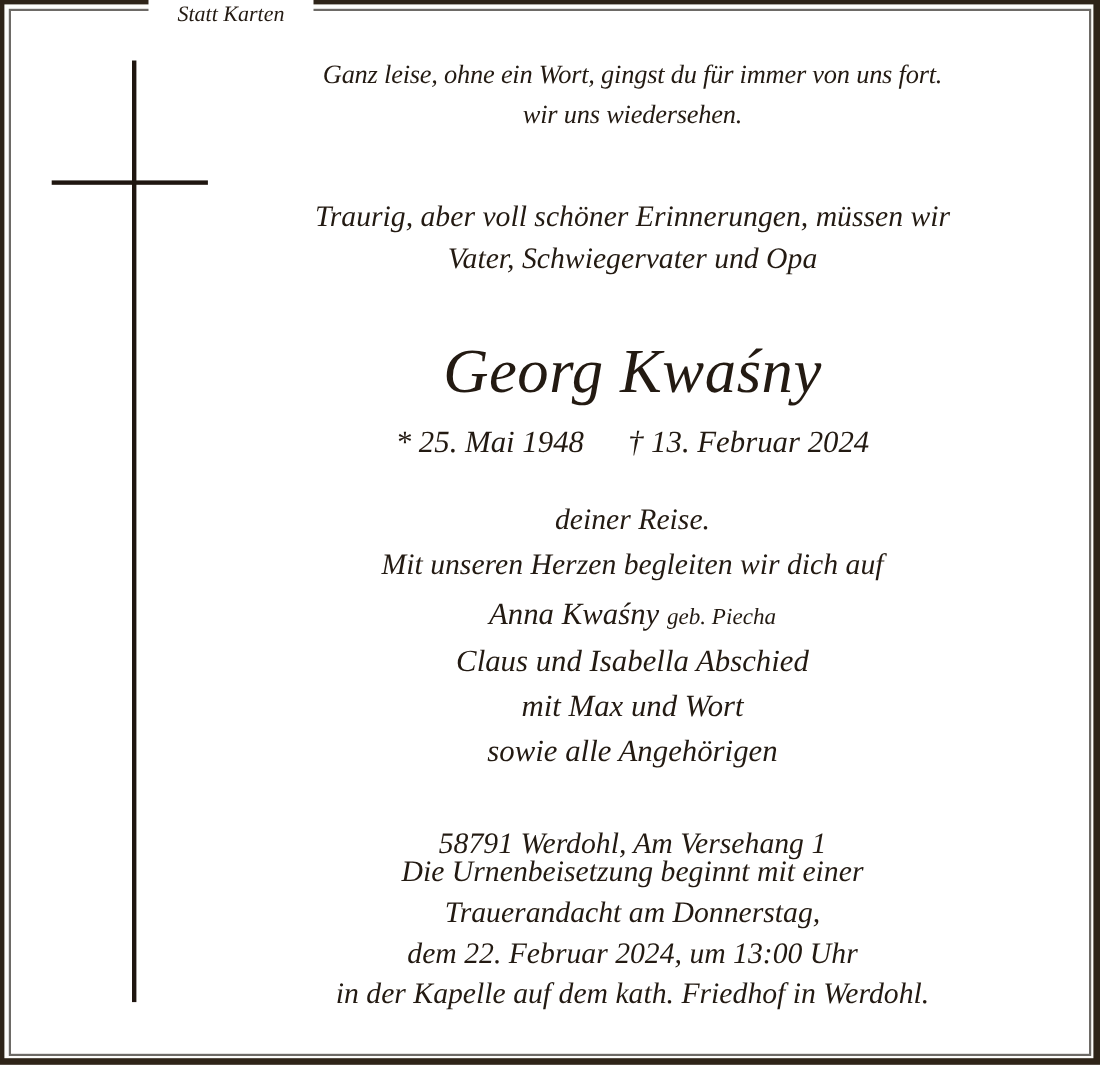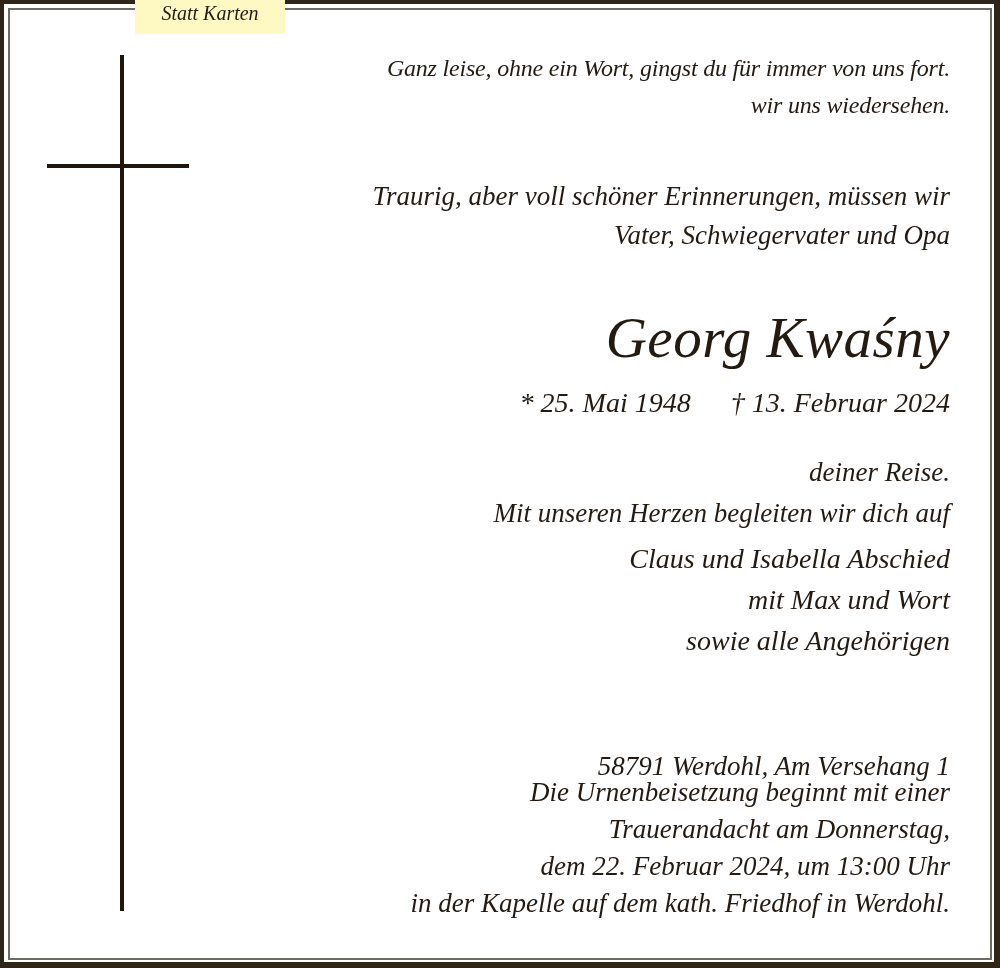--- a/index.html
+++ b/index.html
@@ -13,37 +13,37 @@
     position: absolute; left: 4px; top: 4px; right: 6px; bottom: 6px;
     background: #fdfdfb;
   }
   .frame-gray {
     position: absolute; left: 8px; top: 8px; right: 8px; bottom: 8px;
     border: 2px solid #6d6a66;
     background: #ffffff;
   }
   .header-label {
     position: absolute; left: 135px; top: 0; width: 150px; height: 34px;
-    background: #fef9c3;
+    background: #ffffff;
     font-style: italic; font-size: 20px; line-height: 26px;
     text-align: center; color: #231a12;
   }
   .cross-v {
     position: absolute; left: 120px; top: 55px; width: 4px; height: 856px;
     background: #1f1610;
   }
   .cross-h {
     position: absolute; left: 47px; top: 164px; width: 142px; height: 4px;
     background: #1f1610;
   }
   .content {
     position: absolute; left: 200px; width: 750px; top: 0;
     text-align: center; font-style: italic;
   }
-  .block { position: absolute; left: 0; width: 750px; text-align: right; }
+  .block { position: absolute; left: 0; width: 750px; text-align: center; }
   .line { display: block; white-space: nowrap; }
   .poem { top: 50px; font-size: 24px; line-height: 37px; letter-spacing: -0.2px; }
   .intro { top: 177px; font-size: 27px; line-height: 39px; }
   .name { top: 304px; font-size: 57px; line-height: 68px; letter-spacing: 0.5px; }
   .dates { top: 385px; font-size: 28px; line-height: 36px; }
   .dates .gap { display: inline-block; width: 40px; }
   .farewell { top: 452px; font-size: 27px; line-height: 41px; }
   .family { top: 538px; font-size: 28px; line-height: 41px; }
   .family .small { font-size: 21px; }
   .address { top: 722px; font-size: 27px; line-height: 36px; margin-top: 26px; }
@@ -77,20 +77,21 @@
   <div class="block dates">
     <span>* 25. Mai 1948</span><span class="gap"></span><span>† 13. Februar 2024</span>
   </div>
 
   <div class="block farewell">
     <span class="line">deiner Reise.</span>
     <span class="line">Mit unseren Herzen begleiten wir dich auf</span>
   </div>
 
   <div class="block family">
+    <span class="line"><span>Anna Kwaśny</span> <span class="small">geb. Piecha</span></span>
     <span class="line">Claus und Isabella Abschied</span>
     <span class="line">mit Max und Wort</span>
     <span class="line">sowie alle Angehörigen</span>
   </div>
 
   <div class="block address">58791 Werdohl, Am Versehang 1</div>
 
   <div class="block service">
     <span class="line">Die Urnenbeisetzung beginnt mit einer</span>
     <span class="line">Trauerandacht am Donnerstag,</span>

